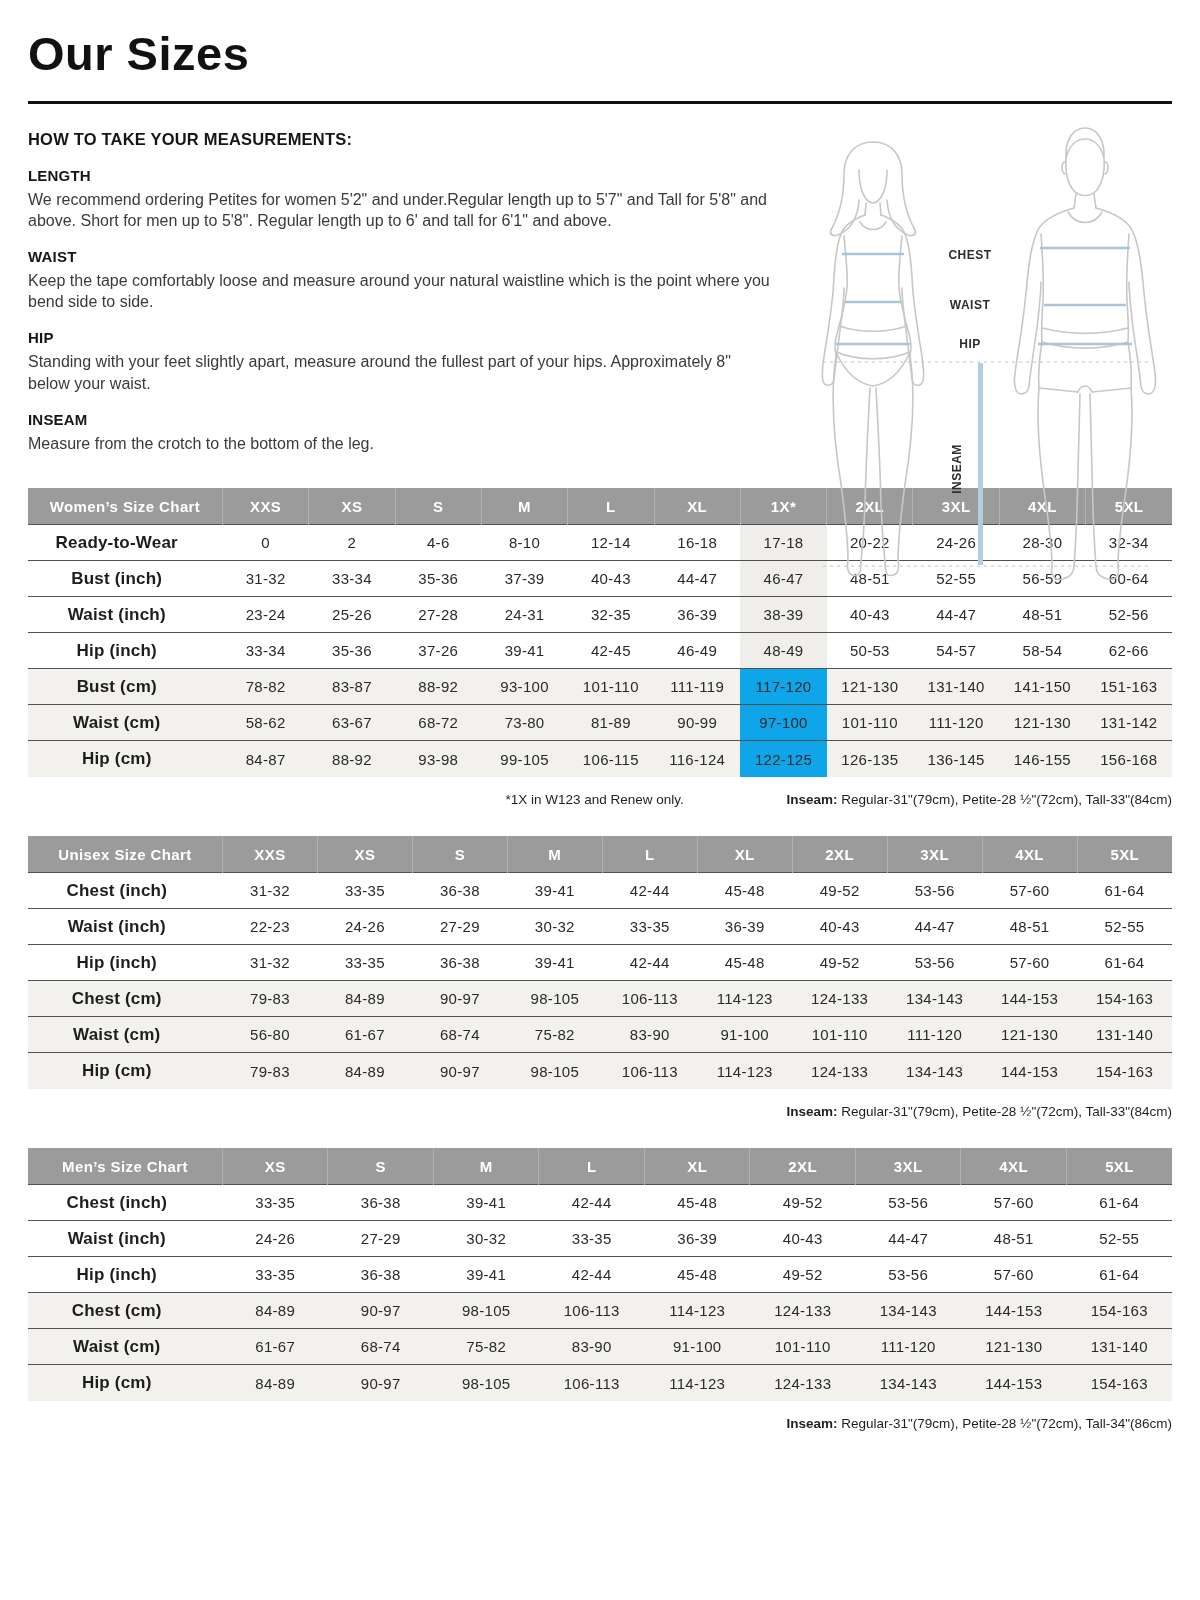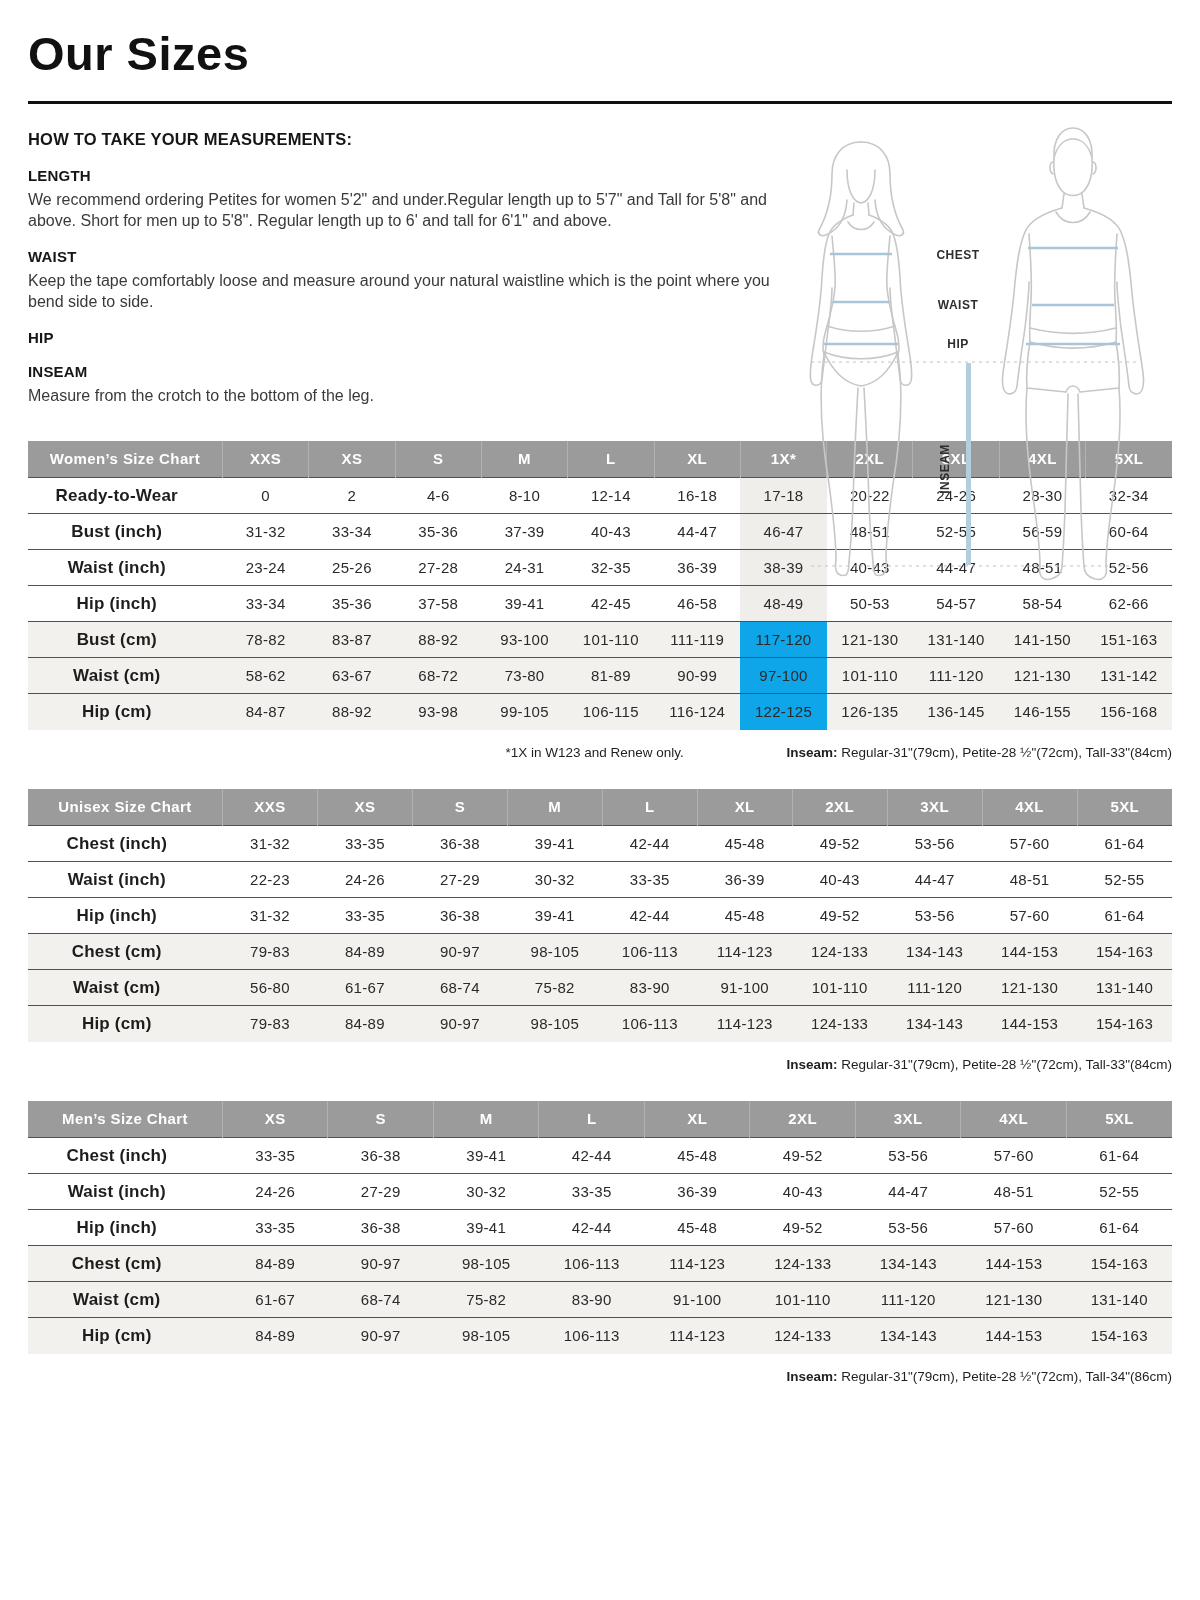--- a/index.html
+++ b/index.html
@@ -13,21 +13,21 @@
   .title-rule{border:none;border-top:3px solid #101010;margin:20px 0 26px 0;}
 
   
   .howto{width:748px;}
   .howto h2{margin:0 0 18px 0;font-size:16.5px;font-weight:700;color:#161616;letter-spacing:0.2px;}
   .msec{margin-bottom:17px;}
   .msec .mlabel{font-size:15px;font-weight:700;color:#161616;margin-bottom:5px;letter-spacing:0.2px;}
   .msec .mtext{font-size:16px;line-height:1.32;color:#3a3a3a;}
 
   
-  .diagram{position:absolute;top:112px;right:34px;width:400px;height:480px;margin:0;text-align:center;}
+  .diagram{position:absolute;top:112px;right:22px;width:400px;height:480px;margin:0;text-align:center;}
   .diagram svg{display:block;}
   .fig{stroke:#c7c7c7;stroke-width:1.6;fill:none;stroke-linecap:round;stroke-linejoin:round;}
   .blue{stroke:#a9c6d8;stroke-width:2.6;fill:none;}
   .dash{stroke:#c3c3c3;stroke-width:1.2;stroke-dasharray:3 4;fill:none;}
   .dlabel{font-family:"Liberation Sans",sans-serif;font-size:12px;font-weight:700;fill:#2e2e2e;letter-spacing:0.5px;}
 
   
   .tables-wrap{margin-top:34px;}
   .table-block{margin-bottom:24px;}
   table.size{width:100%;border-collapse:collapse;table-layout:fixed;}
@@ -61,20 +61,21 @@
       <div class="msec">
         <div class="mlabel">LENGTH</div>
         <div class="mtext">We recommend ordering Petites for women 5'2" and under.Regular length up to 5'7" and Tall for 5'8" and above. Short for men up to 5'8". Regular length up to 6' and tall for 6'1" and above.</div>
       </div>
       <div class="msec">
         <div class="mlabel">WAIST</div>
         <div class="mtext">Keep the tape comfortably loose and measure around your natural waistline which is the point where you bend side to side.</div>
       </div>
       <div class="msec">
         <div class="mlabel">HIP</div>
+        <div class="mtext">Standing with your feet slightly apart, measure around the fullest part of your hips. Approximately 8" below your waist.</div>
       </div>
       <div class="msec">
         <div class="mlabel">INSEAM</div>
         <div class="mtext">Measure from the crotch to the bottom of the leg.</div>
       </div>
     </section>
 
     <figure class="diagram">
       <svg width="400" height="480" viewBox="0 0 400 480">
 
@@ -215,24 +216,24 @@
                 <td class="hl">38-39</td>
                 <td>40-43</td>
                 <td>44-47</td>
                 <td>48-51</td>
                 <td>52-56</td>
               </tr>
               <tr>
                 <th>Hip (inch)</th>
                 <td>33-34</td>
                 <td>35-36</td>
-                <td>37-58</td>
+                <td>37-26</td>
                 <td>39-41</td>
                 <td>42-45</td>
-                <td>46-58</td>
+                <td>46-49</td>
                 <td class="hl">48-49</td>
                 <td>50-53</td>
                 <td>54-57</td>
                 <td>58-54</td>
                 <td>62-66</td>
               </tr>
               <tr class="shaded">
                 <th>Bust (cm)</th>
                 <td>78-82</td>
                 <td>83-87</td>

